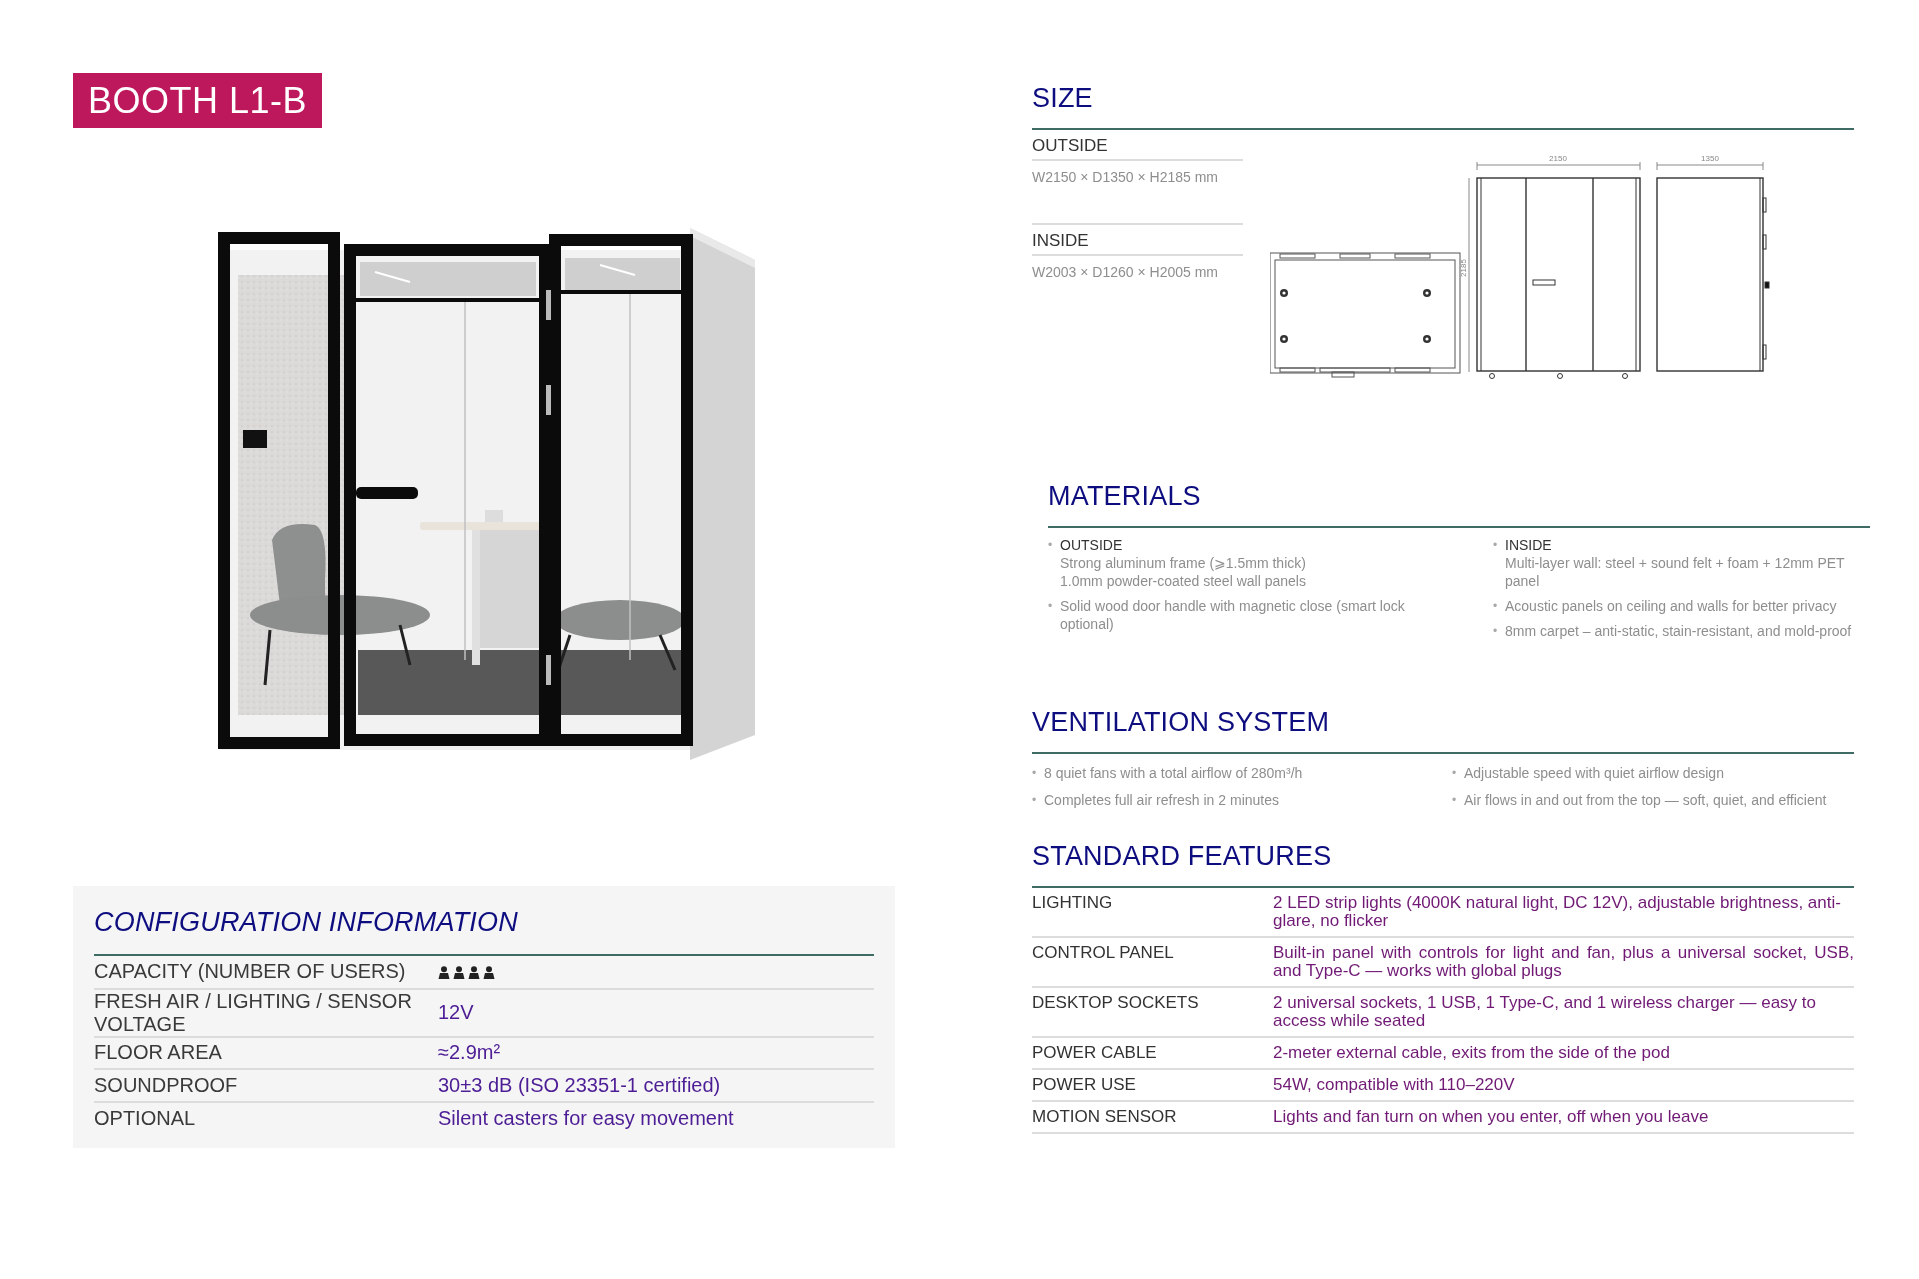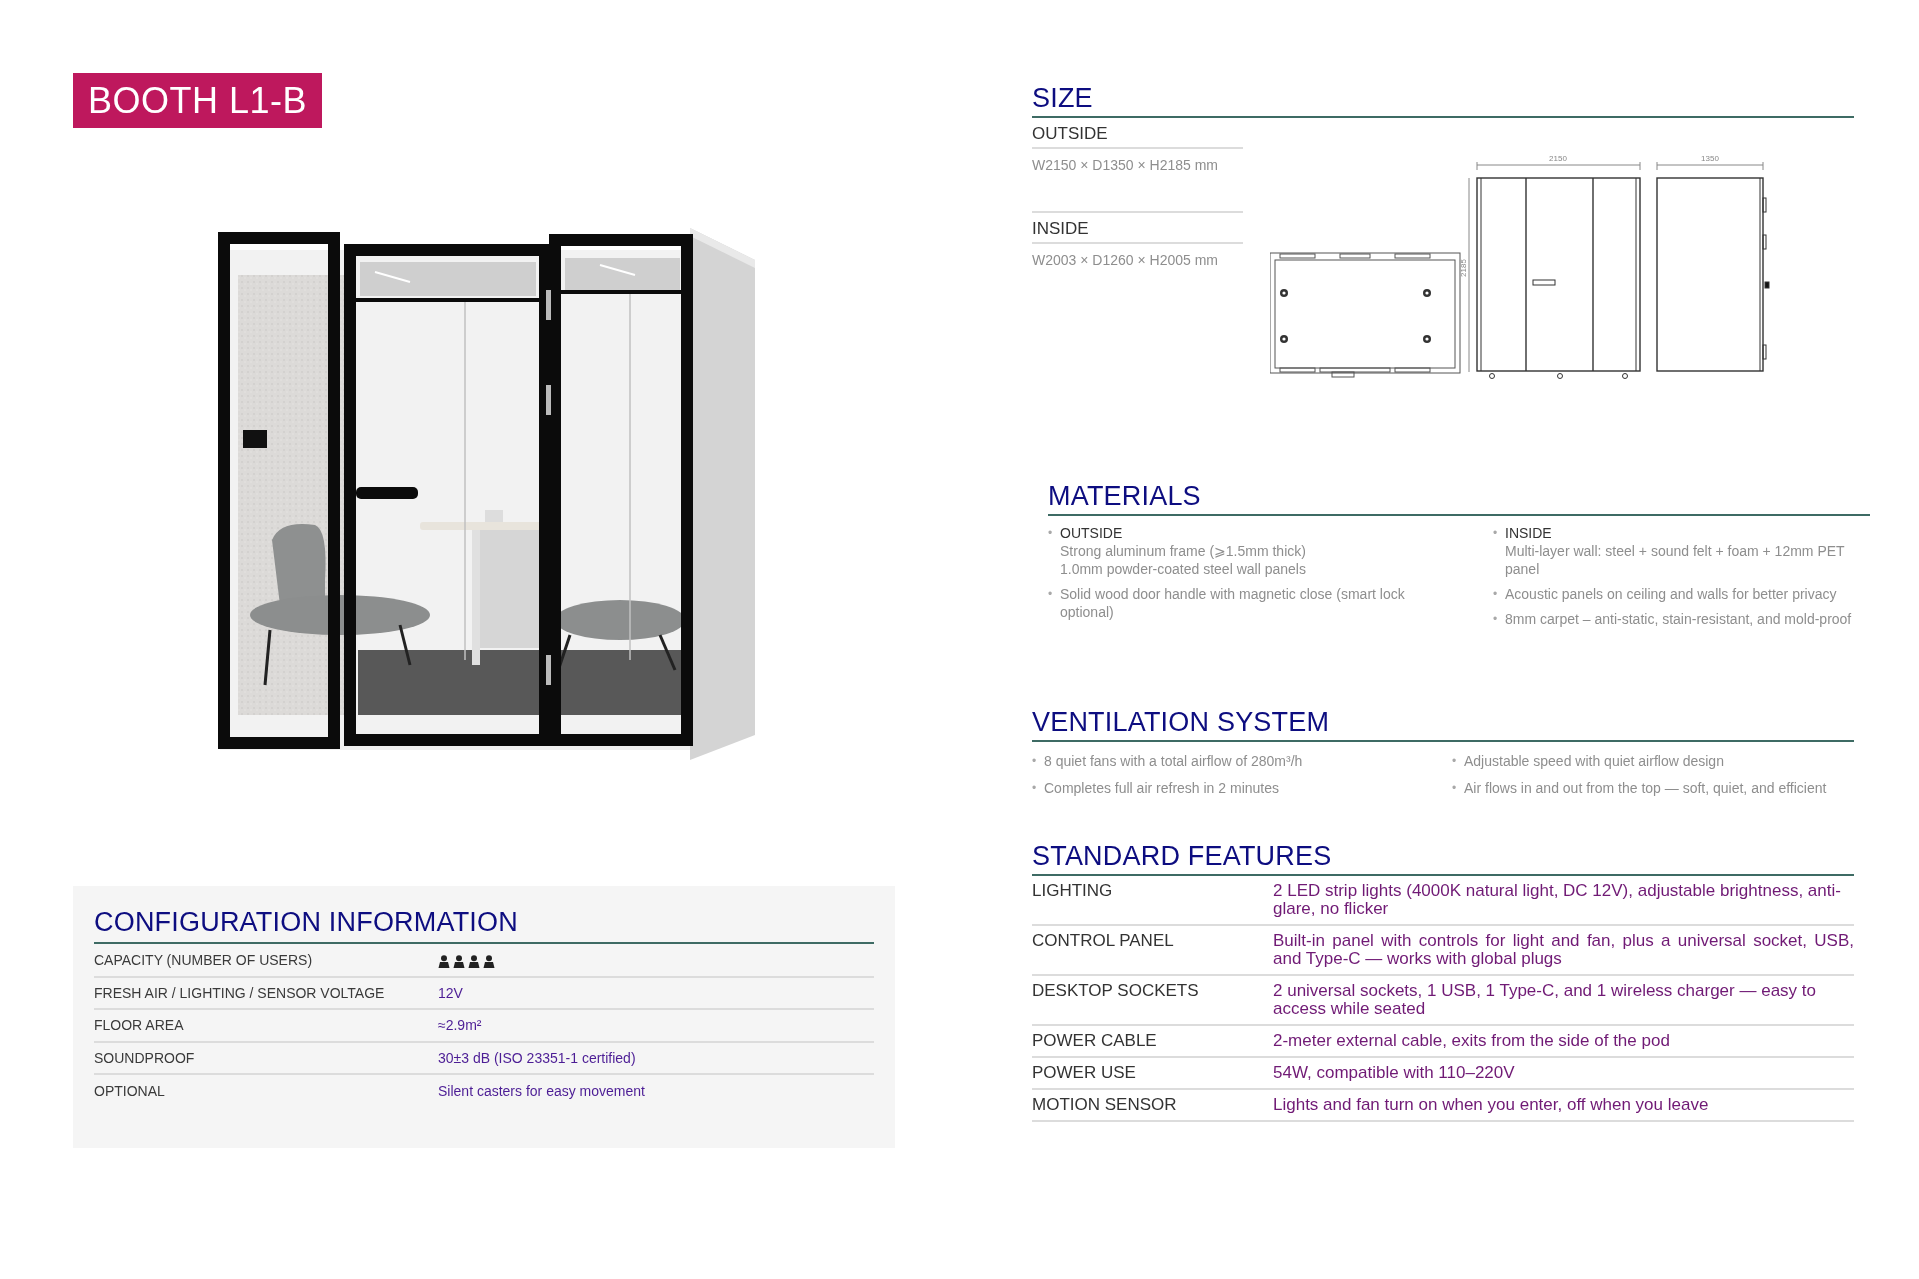--- a/index.html
+++ b/index.html
@@ -15,37 +15,37 @@
     
     .booth { position: absolute; left: 210px; top: 220px; width: 560px; height: 560px; }
 
     
     .config-panel {
       position: absolute; left: 73px; top: 886px; width: 822px; height: 262px;
       background: #f5f5f5; padding: 20px 21px 0 21px;
     }
     .section-title {
       color: #0d0d80; font-size: 27px; line-height: 32px; letter-spacing: 0.2px;
-      border-bottom: 2px solid #3e6b64; padding-bottom: 4px;
+      border-bottom: 2px solid #3e6b64; padding-bottom: 16px; font-style: italic;
     }
     .config-table { width: 100%; border-collapse: collapse; }
     .config-table td {
-      font-size: 14px; height: 32.5px; border-bottom: 2px solid #dcdcdc; vertical-align: middle;
+      font-size: 20px; height: 32.5px; border-bottom: 2px solid #dcdcdc; vertical-align: middle;
     }
     .config-table tr:last-child td { border-bottom: none; }
     .config-table td.label { color: #3a3a3a; width: 344px; }
     .config-table td.value { color: #4c1d95; }
     .people { display: inline-flex; gap: 3px; vertical-align: middle; }
     .person { width: 12px; height: 13px; display: inline-block; }
 
     
     .right { position: absolute; left: 1032px; width: 822px; }
     .h2 {
       color: #0d0d80; font-size: 27px; line-height: 32px; letter-spacing: 0.2px;
-      border-bottom: 2px solid #3e6b64; padding-bottom: 2px;
+      border-bottom: 2px solid #3e6b64; padding-bottom: 14px;
     }
 
     .size-sub { width: 211px; }
     .size-sub .sub-label {
       font-size: 17px; color: #333; border-bottom: 2px solid #dcdcdc; padding: 6px 0 3px 0;
     }
     .size-sub .sub-value { font-size: 14px; color: #8e8e8e; padding-top: 8px; height: 50px; }
     .size-sub .spacer { border-top: 2px solid #dcdcdc; }
 
     .drawings { position: absolute; left: 1270px; top: 150px; width: 580px; height: 240px; }

